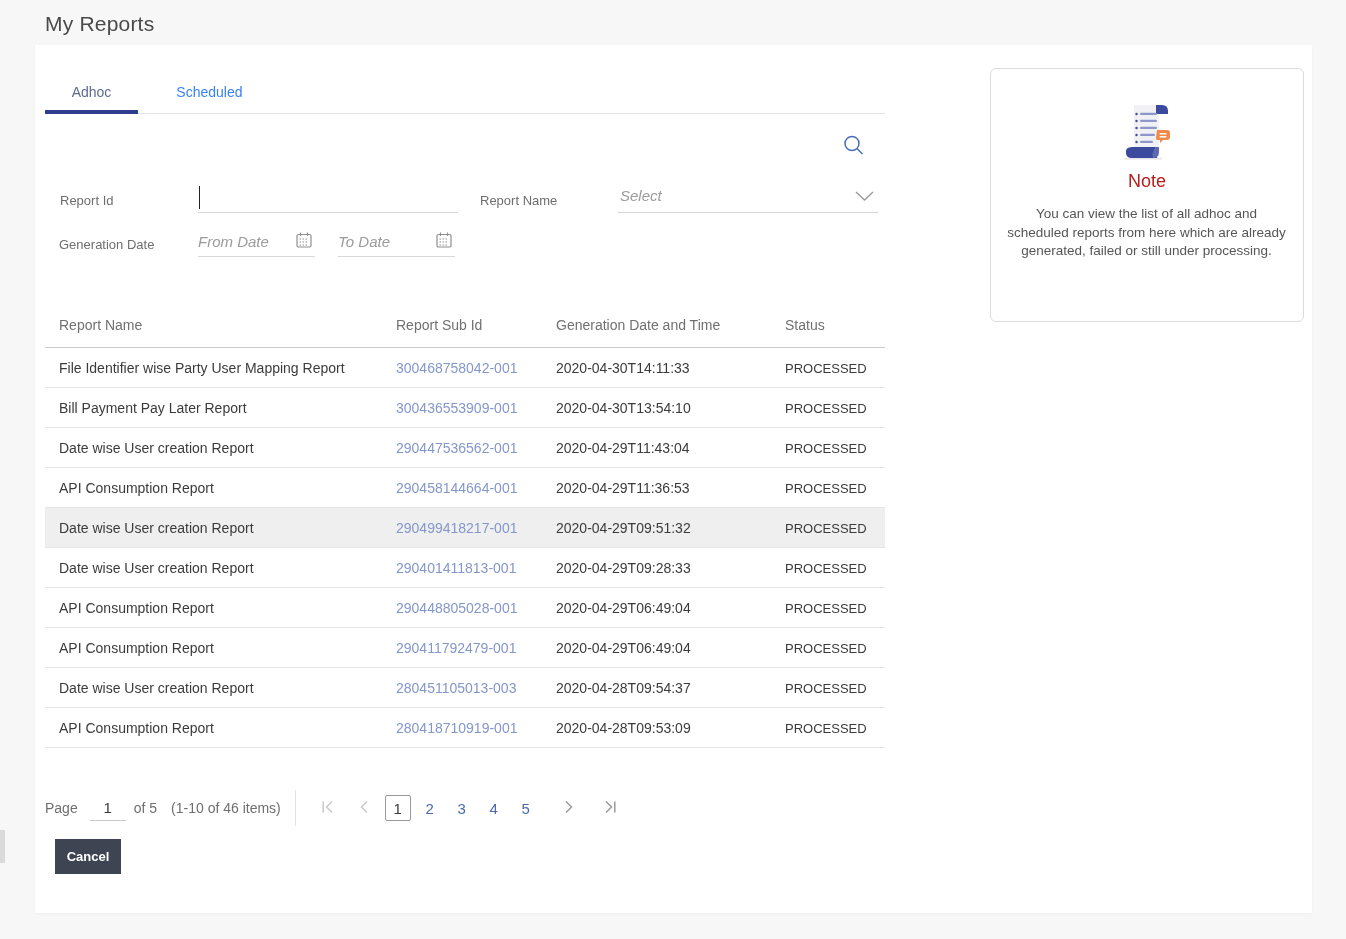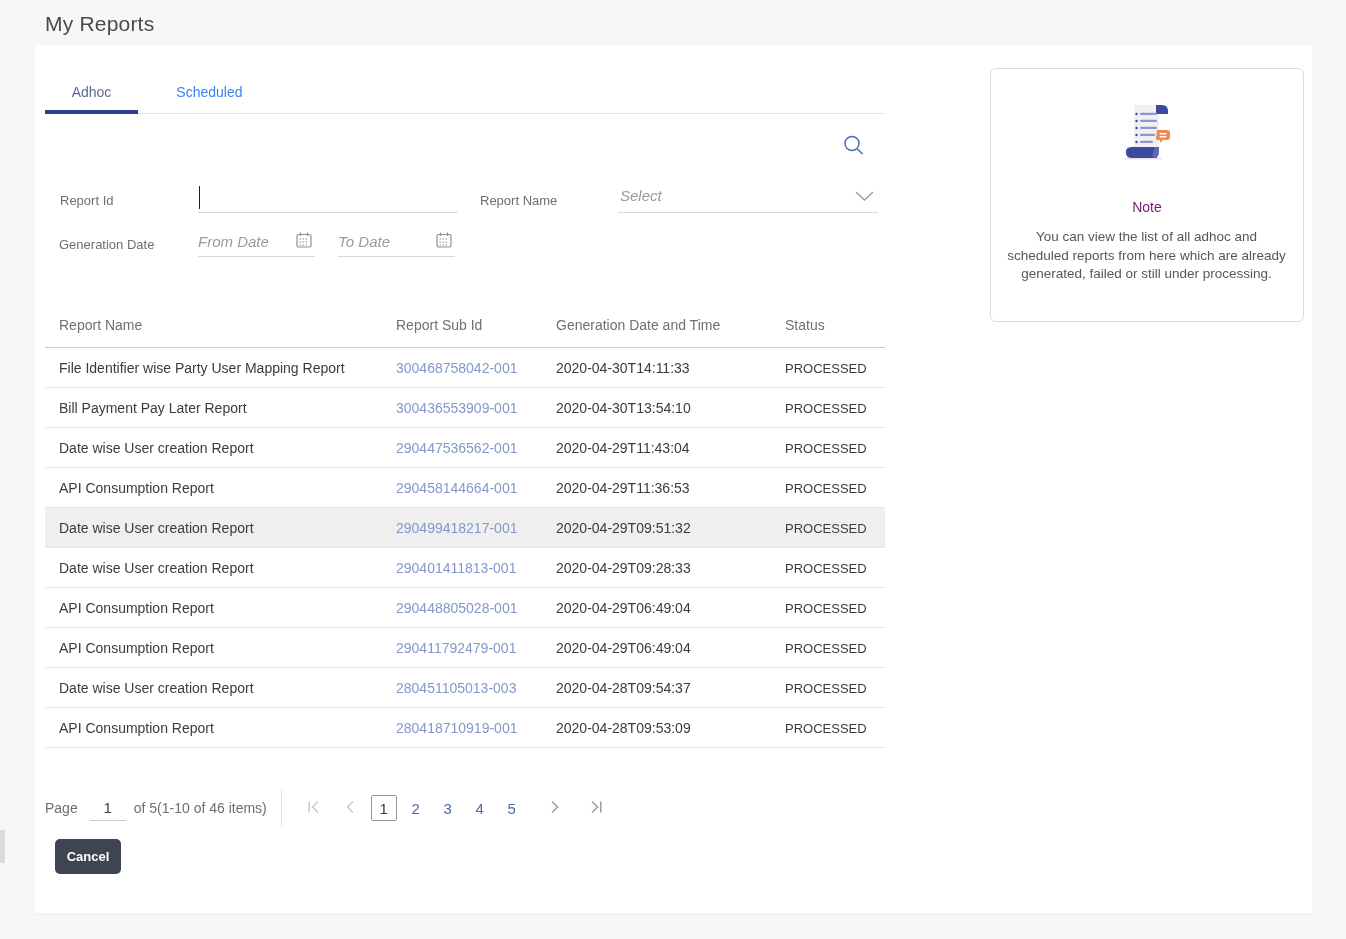--- a/index.html
+++ b/index.html
@@ -44,26 +44,26 @@
 
   
   .pagerow { position:absolute; left:10px; top:743px; width:840px; height:40px; display:flex; align-items:center; font-size:14px; color:#6f6f6f; }
   .pageinput { width:36px; height:26px; border:none; border-bottom:1px solid #c9c9c9; text-align:center; font-size:15px; color:#3b3b3b; background:transparent; outline:none; margin:0 8px 0 12px; font-family:"Liberation Sans",sans-serif; }
   .pgdivider { width:1px; height:36px; background:#e2e2e2; margin:0 14px 0 14px; }
   .pgbtn { width:26px; height:26px; display:inline-flex; align-items:center; justify-content:center; cursor:pointer; margin:0 5px; }
   .pnum { display:inline-flex; width:26px; height:26px; align-items:center; justify-content:center; font-size:15px; color:#4a6aaa; cursor:pointer; margin:0 3px; }
   .pnum.current { border:1px solid #999; color:#3b3b3b; border-radius:2px; }
 
   
-  .cancel-btn { position:absolute; left:20px; top:794px; width:66px; height:35px; background:#3e4452; color:#ffffff; font-size:13px; font-weight:bold; border:none; border-radius:5px; cursor:pointer; font-family:"Liberation Sans",sans-serif; }
+  .cancel-btn { position:absolute; left:20px; top:794px; width:66px; height:35px; background:#3e4452; color:#ffffff; font-size:13px; font-weight:bold; border:none; border-radius:0; cursor:pointer; font-family:"Liberation Sans",sans-serif; }
 
   
   .note-card { position:absolute; left:955px; top:23px; width:314px; height:254px; border:1px solid #dcdcdc; border-radius:6px; background:#fff; text-align:center; }
   .note-icon { margin-top:28px; }
-  .note-title { font-size:14px; color:#701a75; margin-top:28px; }
+  .note-title { font-size:18px; color:#b91c1c; margin-top:0; }
   .note-body { text-align:center; font-size:13.5px; color:#565656; line-height:18.5px; margin:13px 16px 0 15px; }
 
   .scroll-strip { position:absolute; left:0; top:830px; width:5px; height:33px; background:#dadada; }
 </style>
 </head>
 <body>
 
 <div class="page-title">My Reports</div>
 <div class="scroll-strip"></div>
 
@@ -191,21 +191,21 @@
           <div class="td c3"><span>2020-04-28T09:53:09</span></div>
           <div class="td c4"><span>PROCESSED</span></div>
         </div>
       </div>
   </div>
 
   <div class="pagerow">
     <span>Page</span>
     <input class="pageinput" value="1" style="">
     <span>of 5</span>
-    <span style="">(1-10 of 46 items)</span>
+    <span style="margin-left:14px;">(1-10 of 46 items)</span>
     <span class="pgdivider"></span>
     <span class="pgbtn">
       <span>
         <svg width="14" height="14" viewBox="0 0 14 14" fill="none">
           <line x1="2.2" y1="1.5" x2="2.2" y2="12.5" stroke="#c9c9c9" stroke-width="1.5"></line>
           <polyline points="11,1.5 5.5,7 11,12.5" stroke="#c9c9c9" stroke-width="1.5" fill="none"></polyline>
         </svg>
       </span>
     </span>
     <span class="pgbtn">

